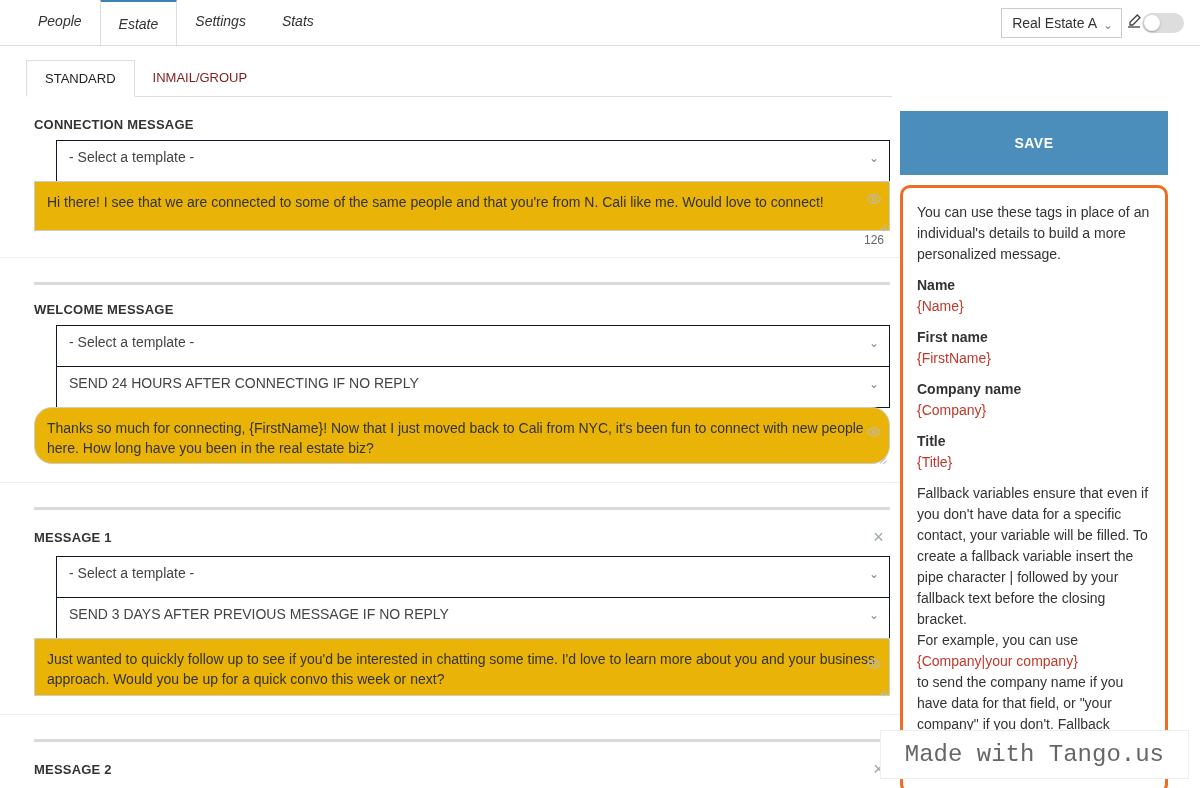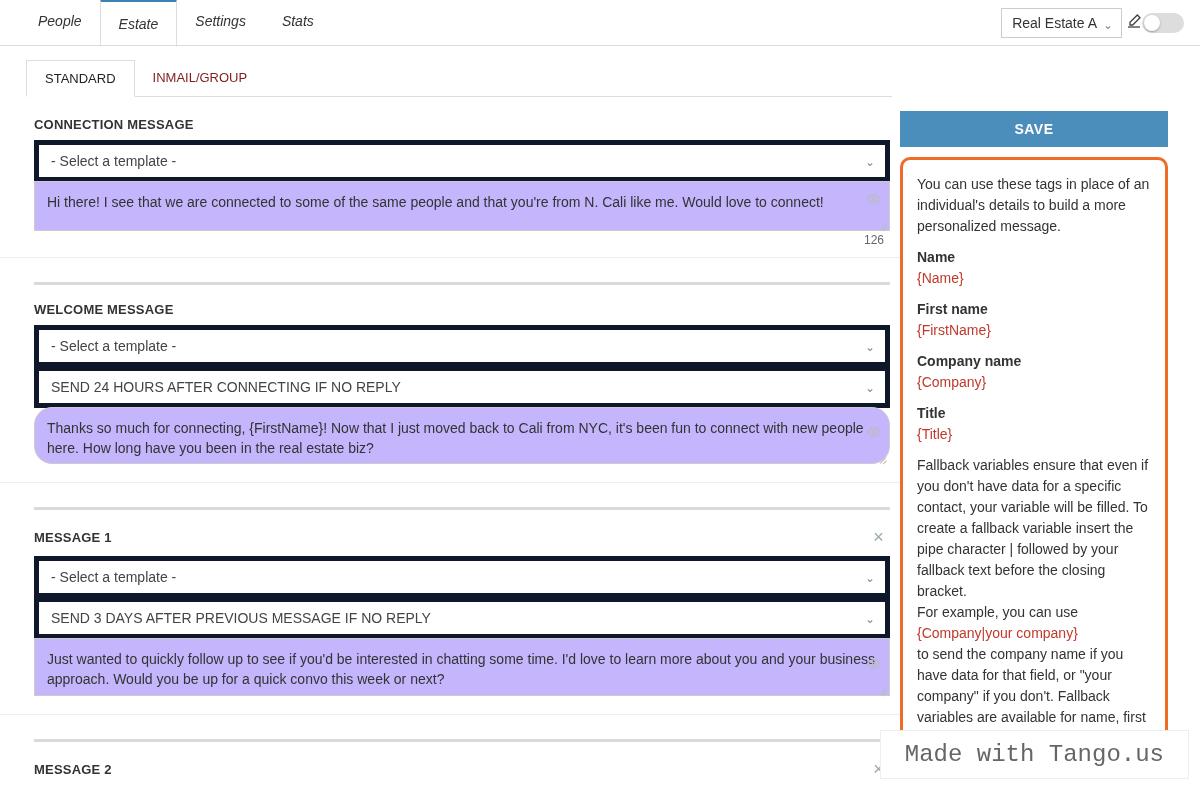--- a/index.html
+++ b/index.html
@@ -25,32 +25,32 @@
 
 .body-wrap { display: flex; }
 .left-col { width: 900px; padding: 0 0 0 0; }
 .right-col { width: 282px; padding: 0 14px 0 0; }
 
 .block { margin: 0 0 24px 0; padding: 10px 10px 6px 34px; border-bottom: 1px solid #eee; position:relative; }
 .block:last-child{border-bottom:none;}
 .block-divider{position:absolute; top:0; left:34px; right:10px; height:3px; background:#dadada;}
 .block-title { font-size: 13px; font-weight: 700; letter-spacing: .2px; margin: 10px 0 8px 0; display:flex; justify-content:space-between; align-items:center;}
 .close-x { color:#9aa; font-size:18px; cursor:pointer; font-weight:400; padding-right:6px;}
-.dropdown { border: 5px solid #0f172a; padding: 8px 30px 8px 12px; font-size: 14px; color: #444; background: #fff; position: relative; cursor: pointer; margin-bottom: -1px;}
+.dropdown { border: 1px solid #0f172a; padding: 8px 30px 16px 12px; font-size: 14px; color: #444; background: #fff; position: relative; cursor: pointer; margin-bottom: -1px; margin-left: 22px;}
 .dropdown .chev { position: absolute; right: 10px; top: 10px; font-size: 12px; color: #888; }
-.textarea { border: 1px solid #ccc; padding: 10px 12px 4px 12px; font-size: 14px; color: #333; background: #c4b5fd; line-height: 1.45; position:relative;}
+.textarea { border: 1px solid #ccc; padding: 10px 12px 4px 12px; font-size: 14px; color: #333; background: #eab308; line-height: 1.45; position:relative;}
 .textarea .eye { position:absolute; right:8px; bottom:18px; color:#bbb; font-size:13px;}
 .textarea .resize { position:absolute; right:2px; bottom:2px; width:10px; height:10px; }
 .textarea .resize:before,.textarea .resize:after{content:"";position:absolute;background:#bbb;}
 .textarea .resize:before{right:0;bottom:0;width:8px;height:1px;transform:rotate(-45deg);}
 .textarea .resize:after{right:0;bottom:0;width:5px;height:1px;transform:rotate(-45deg);transform-origin:right bottom;}
 .char-count { text-align:right; font-size:12px; color:#666; padding:2px 6px 4px 0;}
 .textbody { min-height: 34px; }
 
-.save-btn { background: #4b8dbb; color: #fff; font-weight: 700; text-align: center; padding: 10px 0; margin: 14px 0 10px 0; letter-spacing: .5px; cursor: pointer; font-size: 14px; }
+.save-btn { background: #4b8dbb; color: #fff; font-weight: 700; text-align: center; padding: 24px 0; margin: 14px 0 10px 0; letter-spacing: .5px; cursor: pointer; font-size: 14px; }
 .help-panel { border: 3px solid #ef6c26; border-radius: 10px; padding: 14px 14px; font-size: 14px; line-height: 1.5; }
 .help-panel .tag-label { font-weight: 700; margin-top: 10px; }
 .help-panel .tag-val { color: #c0392b; }
 .help-panel .intro { margin-bottom: 2px; }
 .help-panel .para { margin-top: 10px; }
 
 .watermark { position: absolute; right: 12px; bottom: 10px; background: #fff; padding: 10px 24px; font-family: "Courier New", monospace; font-size: 24px; color: #666; box-shadow: 0 0 0 1px #eee; }
 .cn-txtarea{min-height:50px;}
 .msg1-txt{min-height:58px;}
 .wel-txt{min-height:52px;border-radius:18px;}

